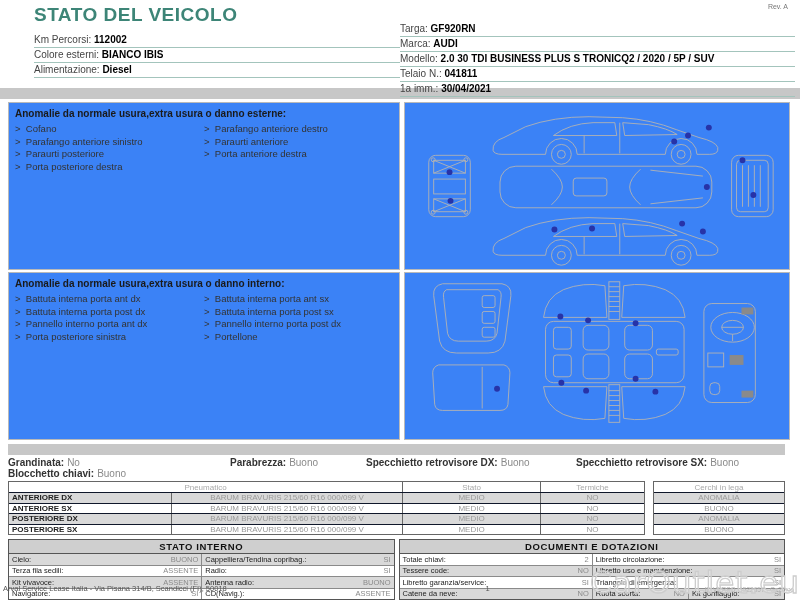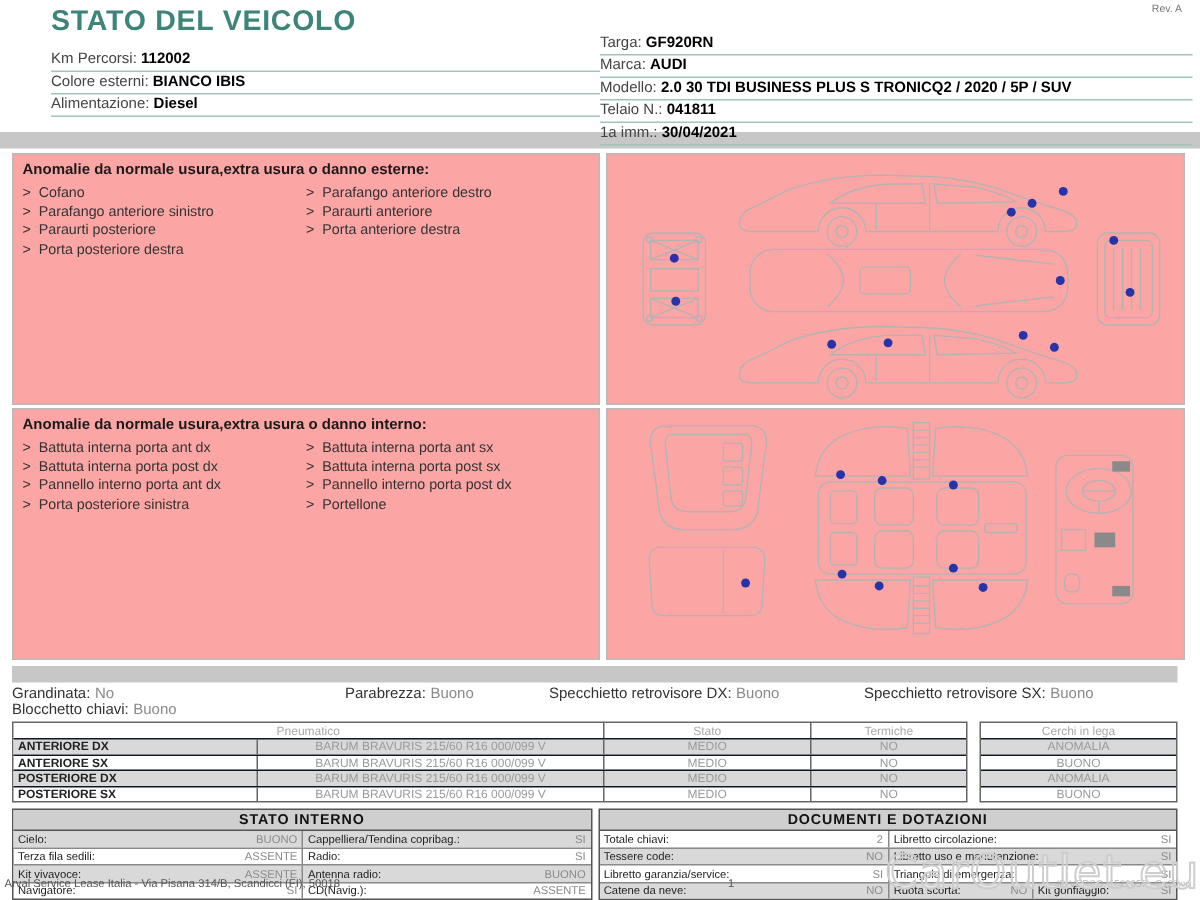--- a/index.html
+++ b/index.html
@@ -11,35 +11,35 @@
   .hdr-right{width:395px;padding-top:21px;box-sizing:border-box}
   h1{font-size:19px;color:#3d8577;font-weight:bold;margin:3px 0 7px 26px;letter-spacing:.5px}
   .rev{position:absolute;top:3px;right:12px;font-size:7px;color:#777}
   .info-row{border-bottom:1px solid #a3c4bc;font-size:10px;padding:1px 2px 1px 0;height:12px;white-space:nowrap;overflow:hidden}
   .hdr-left .info-row{margin-left:26px}
   .lbl{color:#444}
   .val{color:#000;font-weight:bold}
   .bar1{height:11px;background:#c7c7c7;margin:3px -5px 3px -8px}
   
   .main{display:grid;grid-template-columns:392px 1fr;grid-auto-rows:168px;gap:2px 4px;margin-right:5px}
-  .box{border:1px solid #b9b9b9;box-sizing:border-box;background:#fca5a5}
+  .box{border:1px solid #b9b9b9;box-sizing:border-box;background:#3b82f6}
   .anom{padding:5px 6px}
   .anom-title{font-size:10px;font-weight:bold;color:#1a1a1a}
   .anom-cols{display:flex;margin-top:4px;font-size:9.5px;color:#333}
   .anom-col{width:50%}
   .anom-item{line-height:1.32;white-space:nowrap}
   .anom-item::before{content:">  ";white-space:pre}
   .dbox svg{display:block;width:100%;height:100%}
   
   .bar2{height:11px;background:#c7c7c7;margin:4px 10px 2px 0}
   .cond{font-size:10px;margin:2px 10px 1px 0}
   .cond-line{display:flex}
   .ci{white-space:nowrap}
   .ci0{width:222px}.ci1{width:136px}.ci2{width:210px}.ci3{flex:1}
-  .cl{font-weight:normal;color:#333}
+  .cl{font-weight:bold;color:#333}
   .cv{color:#8a8a8a;margin-left:3px}
   
   .tyres{display:flex;font-size:8px;margin:2px 10px 0 0}
   .t-main{width:637px;border:1px solid #666;box-sizing:border-box}
   .t-gap{width:8px}
   .t-cerchi{flex:1;border:1px solid #666;box-sizing:border-box}
   .t-hrow{display:flex;height:10px;color:#a9a9a9}
   .t-hrow .h{display:flex;align-items:center;justify-content:center;border-left:1px solid #666;box-sizing:border-box}
   .t-hrow .h:first-child{border-left:none}
   .h-pneu{width:393px}.h-st{width:138px}.h-te{flex:1}.h-ce{width:100%}

